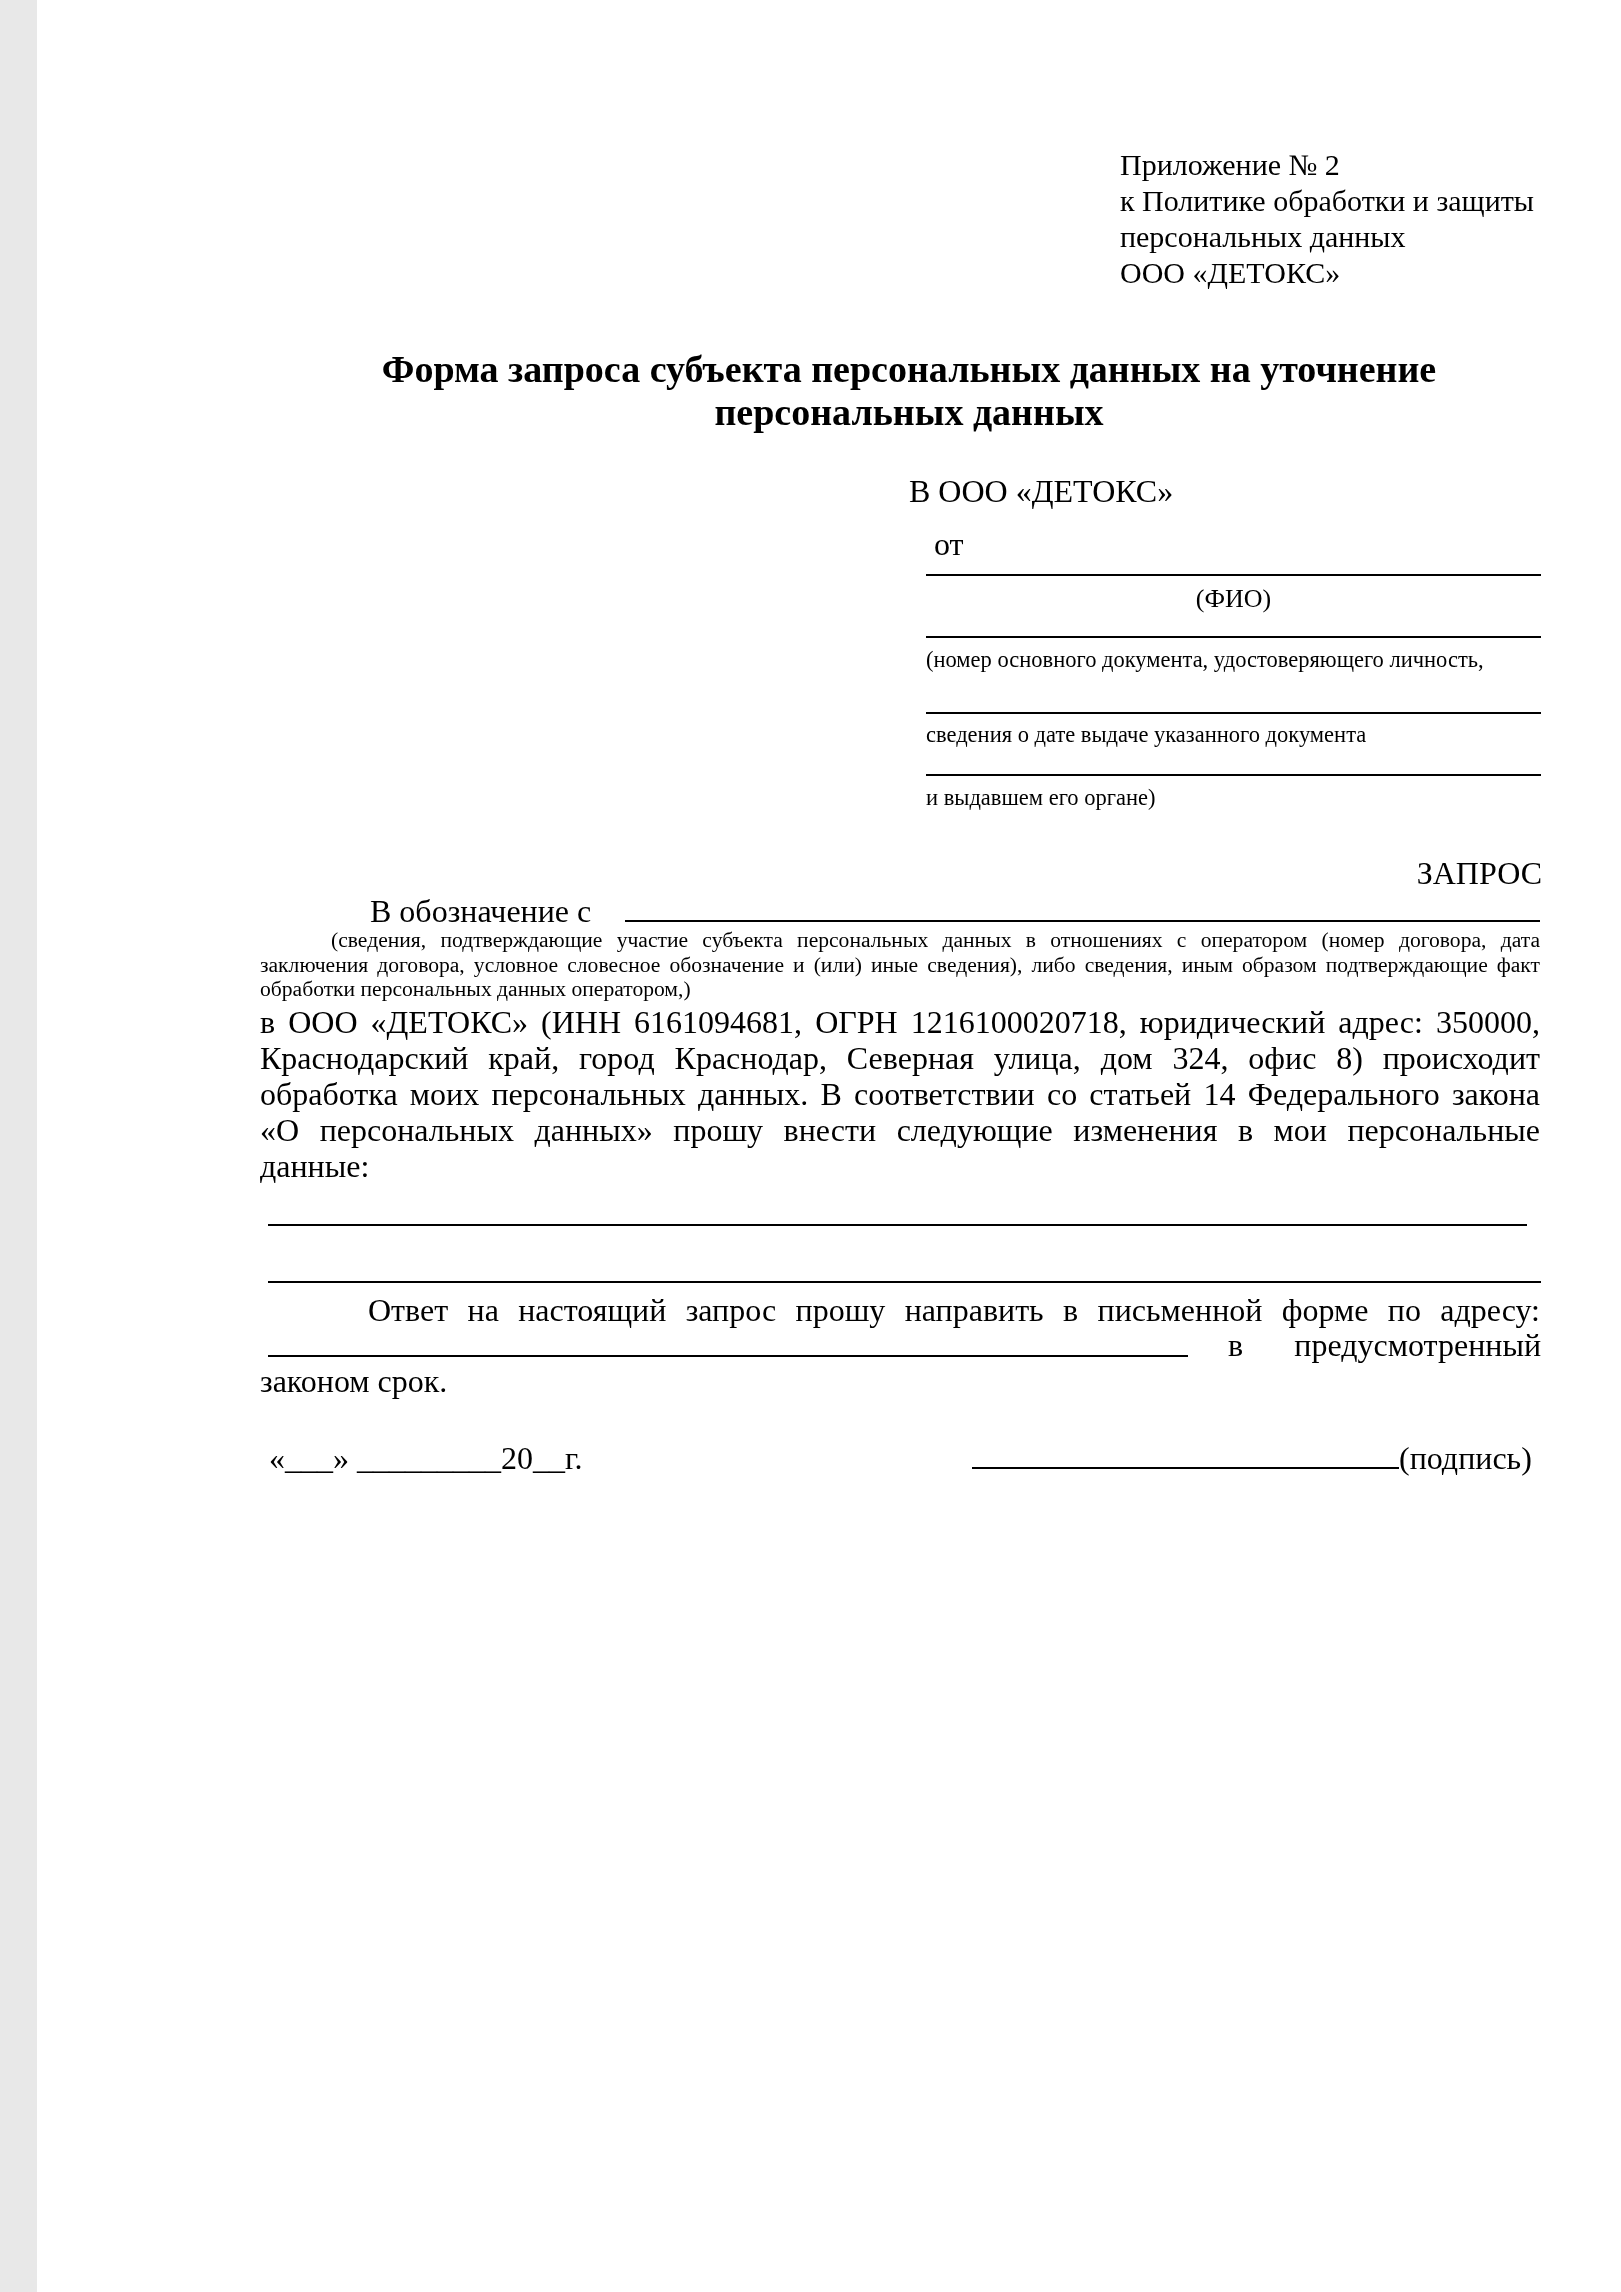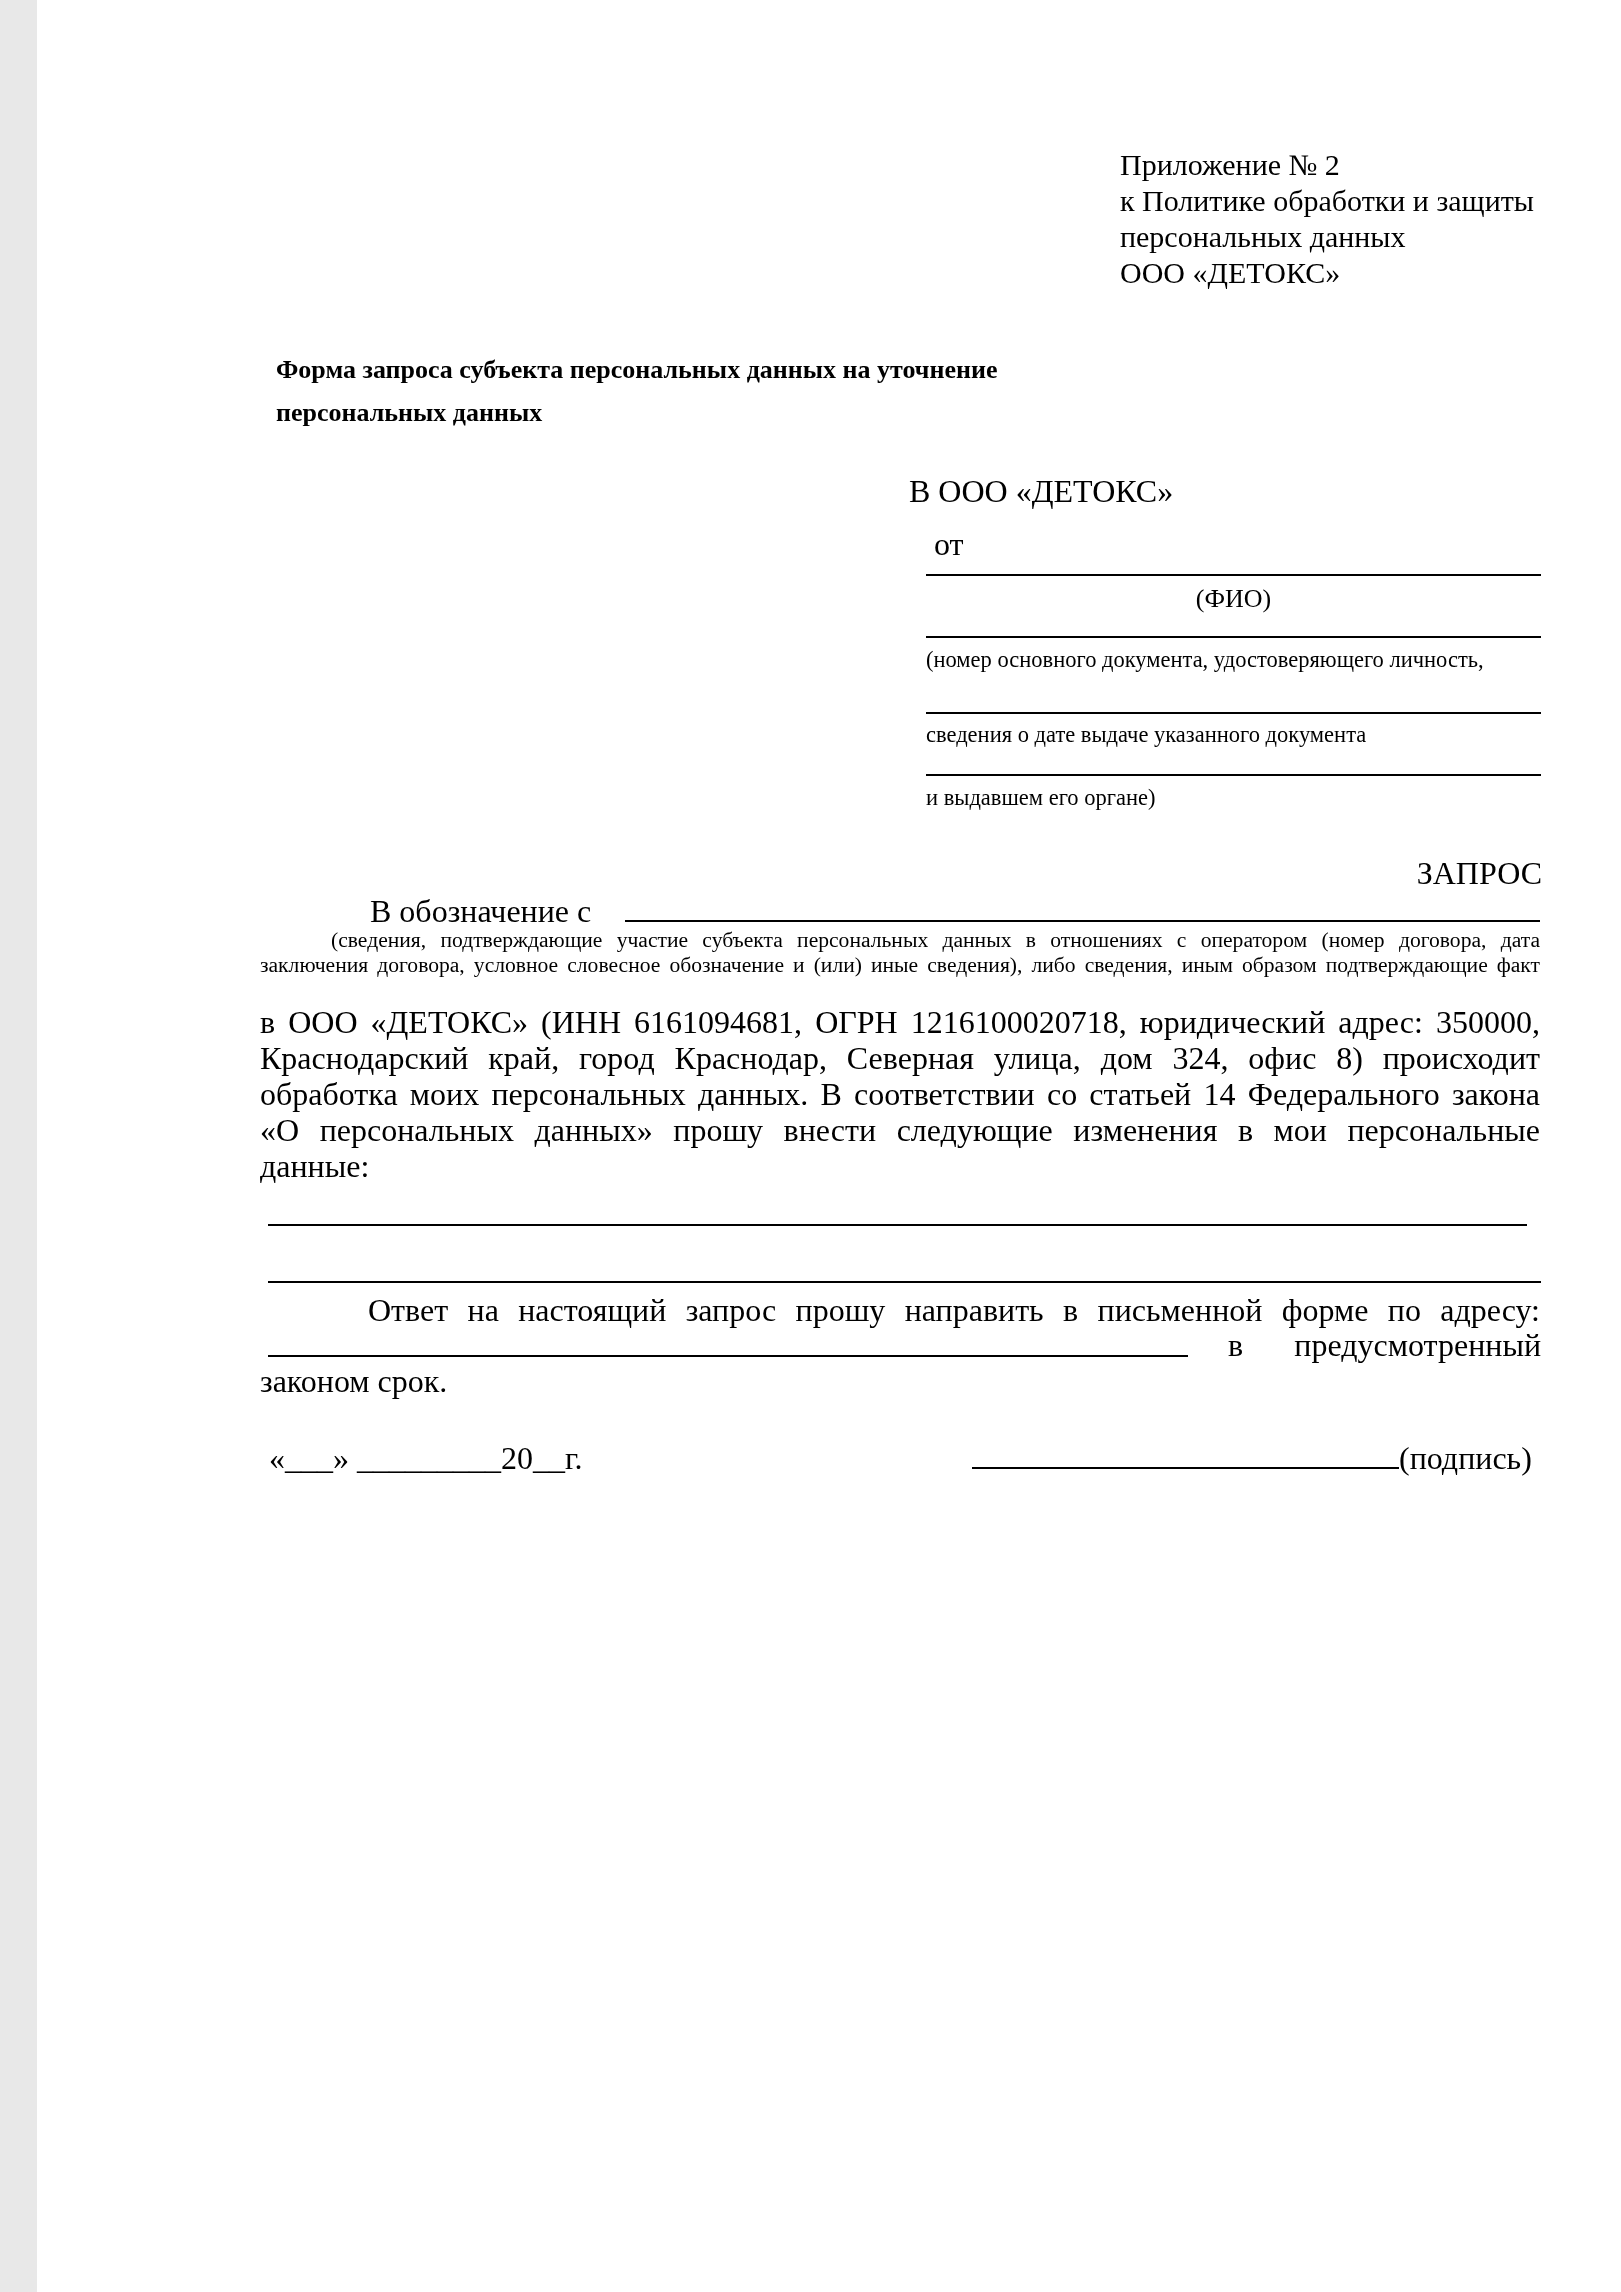--- a/index.html
+++ b/index.html
@@ -11,21 +11,21 @@
     font-family:"Liberation Serif","DejaVu Serif",serif;
     font-size:32px;
     overflow:hidden;
     margin-left:37px;
   }
   .abs{position:absolute;}
   .rule{position:absolute;height:0;border-top:2.9px solid #000;}
   .center{text-align:right;}
   .just{text-align:justify;text-align-last:justify;}
   .header-note{line-height:36px;font-size:30px;}
-  .title{font-weight:bold;font-size:26px;line-height:43px;}
+  .title{font-weight:bold;font-size:38px;line-height:43px;text-align:center;}
   .small{font-size:21.6px;line-height:24.5px;}
   .fieldcap{font-size:22.5px;text-align:left;}
   .fiocap{font-size:26px;text-align:center;}
   .bodyline{line-height:36px;}
   .flexspread{display:flex;justify-content:space-between;}
 </style>
 </head>
 <body>
 
 <div class="page">
@@ -58,20 +58,21 @@
   <div class="abs fieldcap" style="left:889px;top:785px;width:615px;">и выдавшем его органе)</div>
 
   <div class="abs center" style="left:223px;top:855px;width:1282px;">ЗАПРОС</div>
 
   <div class="abs" style="left:333px;top:893px;">В обозначение с</div>
   <div class="rule" style="left:588px;top:920px;width:915px;"></div>
 
   <div class="abs small" style="left:223px;top:928px;width:1280px;">
     <div class="just" style="padding-left:71px;">(сведения, подтверждающие участие субъекта персональных данных в отношениях с оператором (номер договора, дата</div>
     <div class="just">заключения договора, условное словесное обозначение и (или) иные сведения), либо сведения, иным образом подтверждающие факт</div>
+    <div>обработки персональных данных оператором,)</div>
   </div>
 
   <div class="abs" style="left:223px;top:1004px;width:1280px;">
     <div class="bodyline just">в ООО «ДЕТОКС» (ИНН 6161094681, ОГРН 1216100020718, юридический адрес: 350000,</div>
     <div class="bodyline just">Краснодарский край, город Краснодар, Северная улица, дом 324, офис 8) происходит</div>
     <div class="bodyline just">обработка моих персональных данных. В соответствии со статьей 14 Федерального закона</div>
     <div class="bodyline just">«О персональных данных» прошу внести следующие изменения в мои персональные</div>
     <div class="bodyline">данные:</div>
   </div>
 

